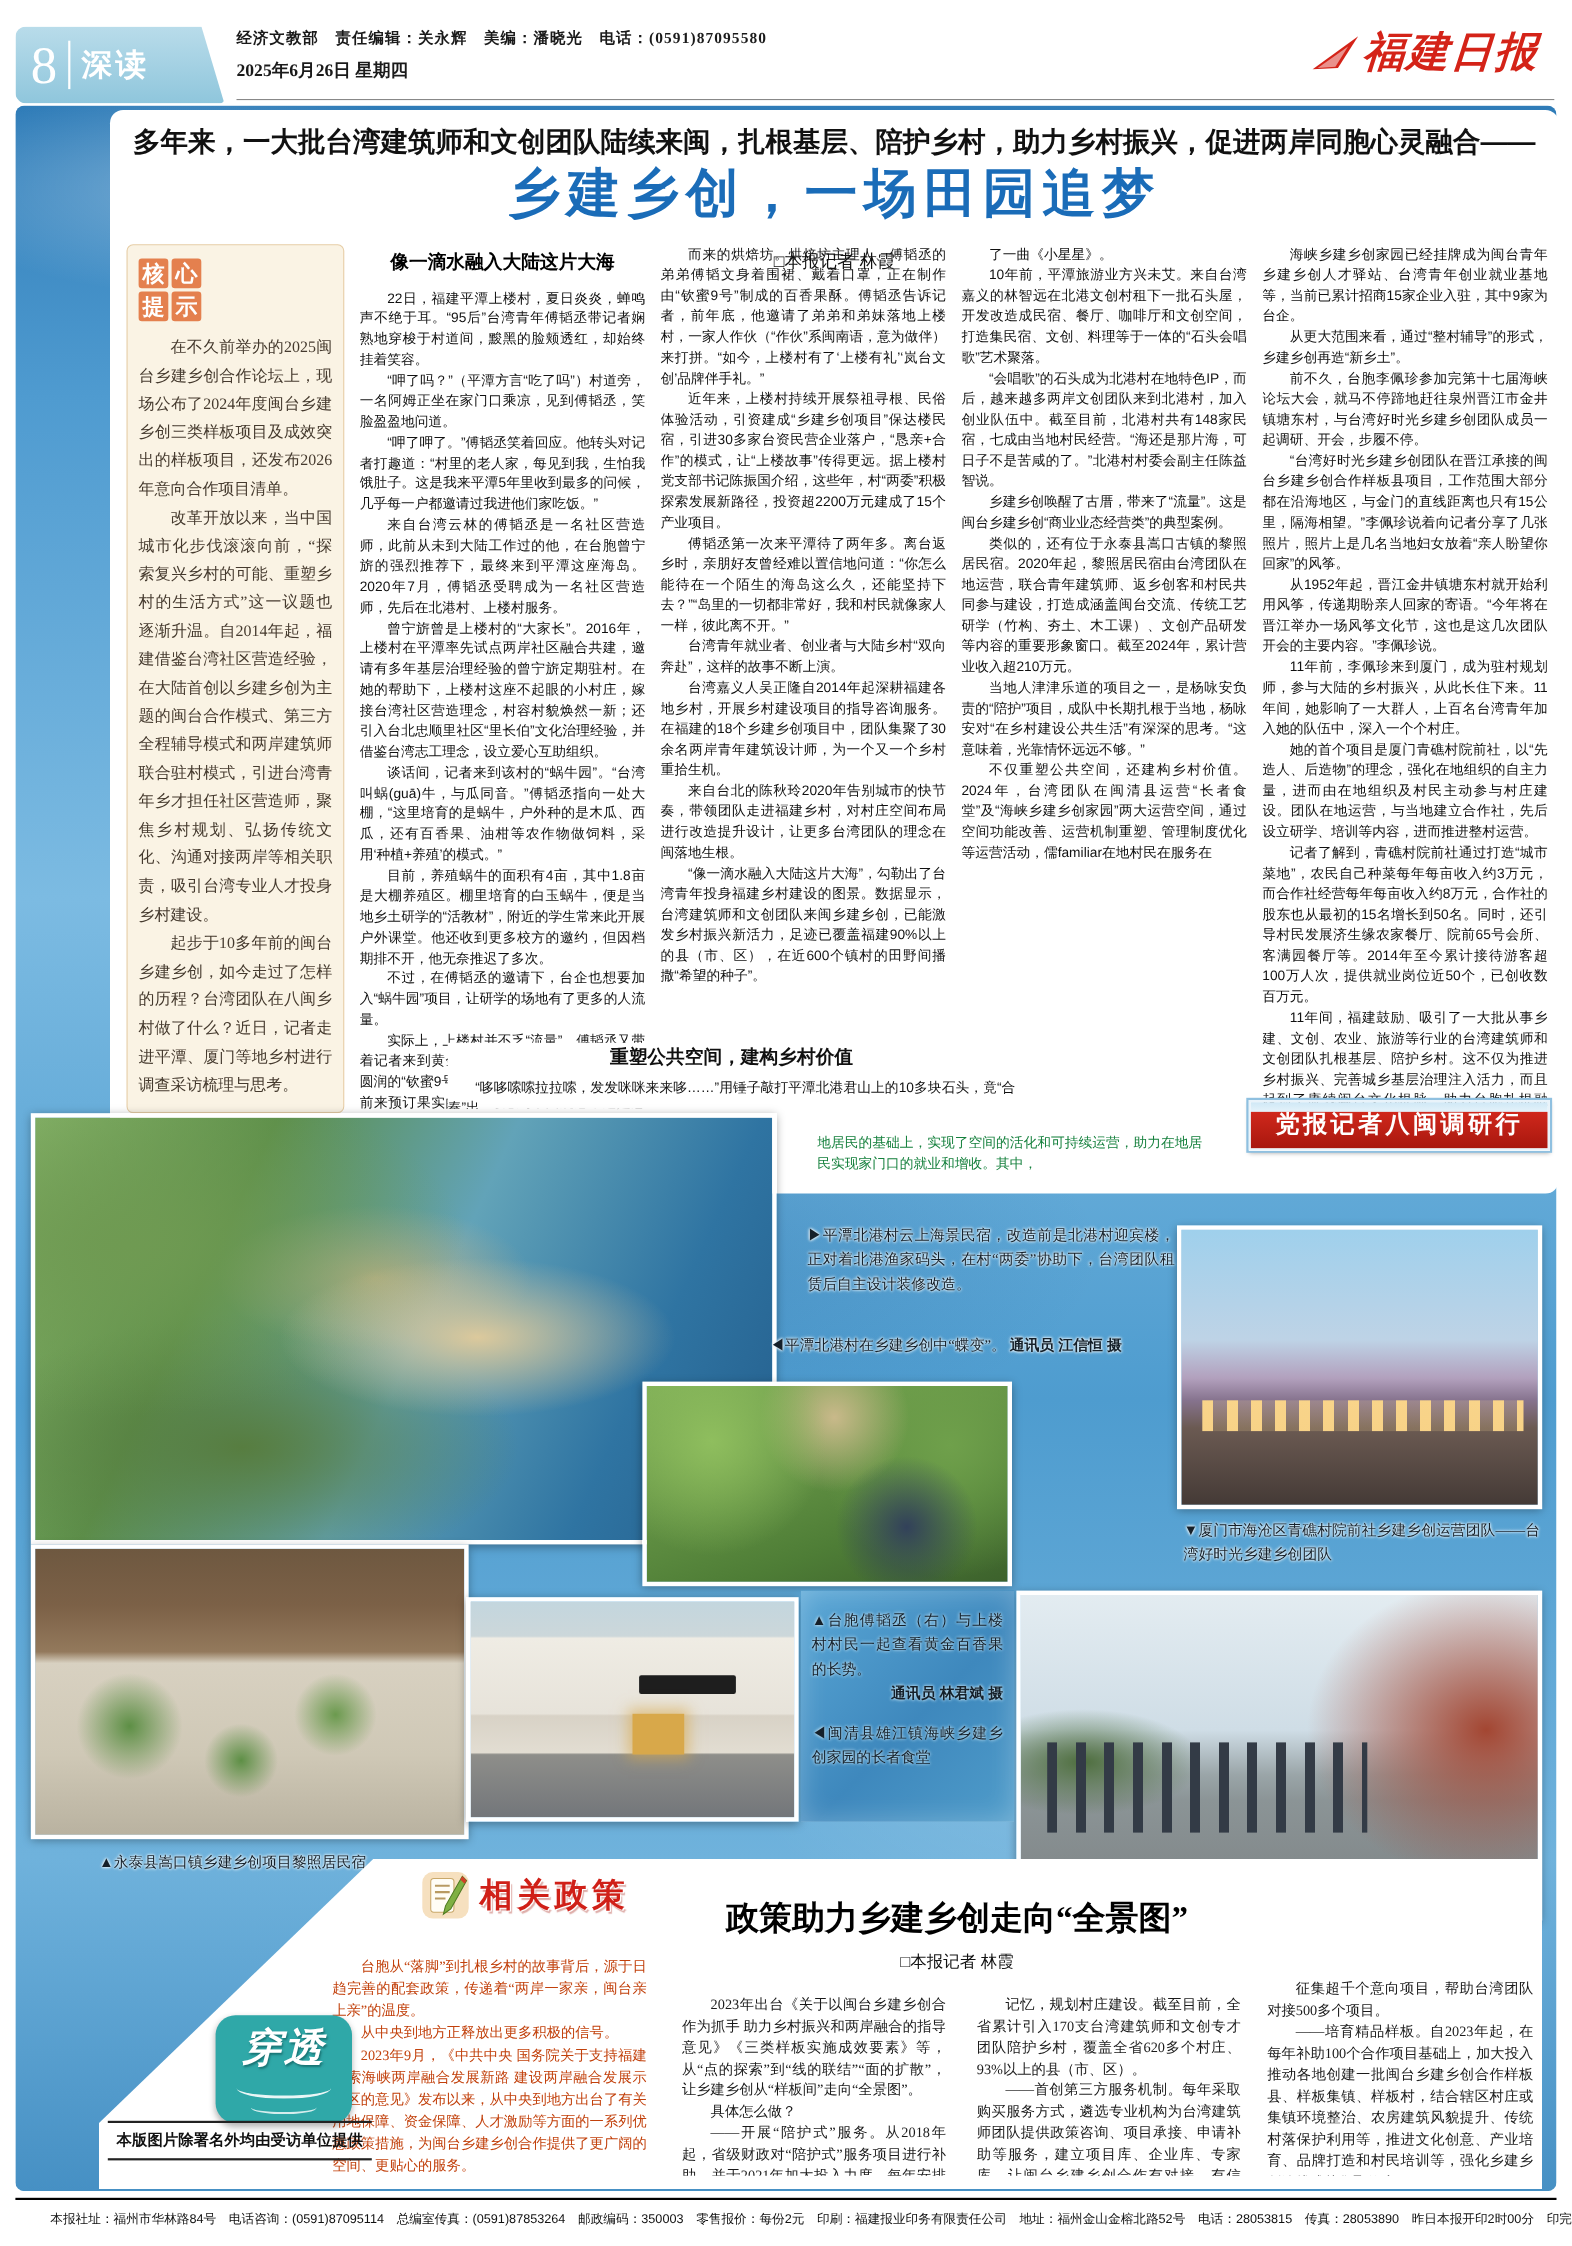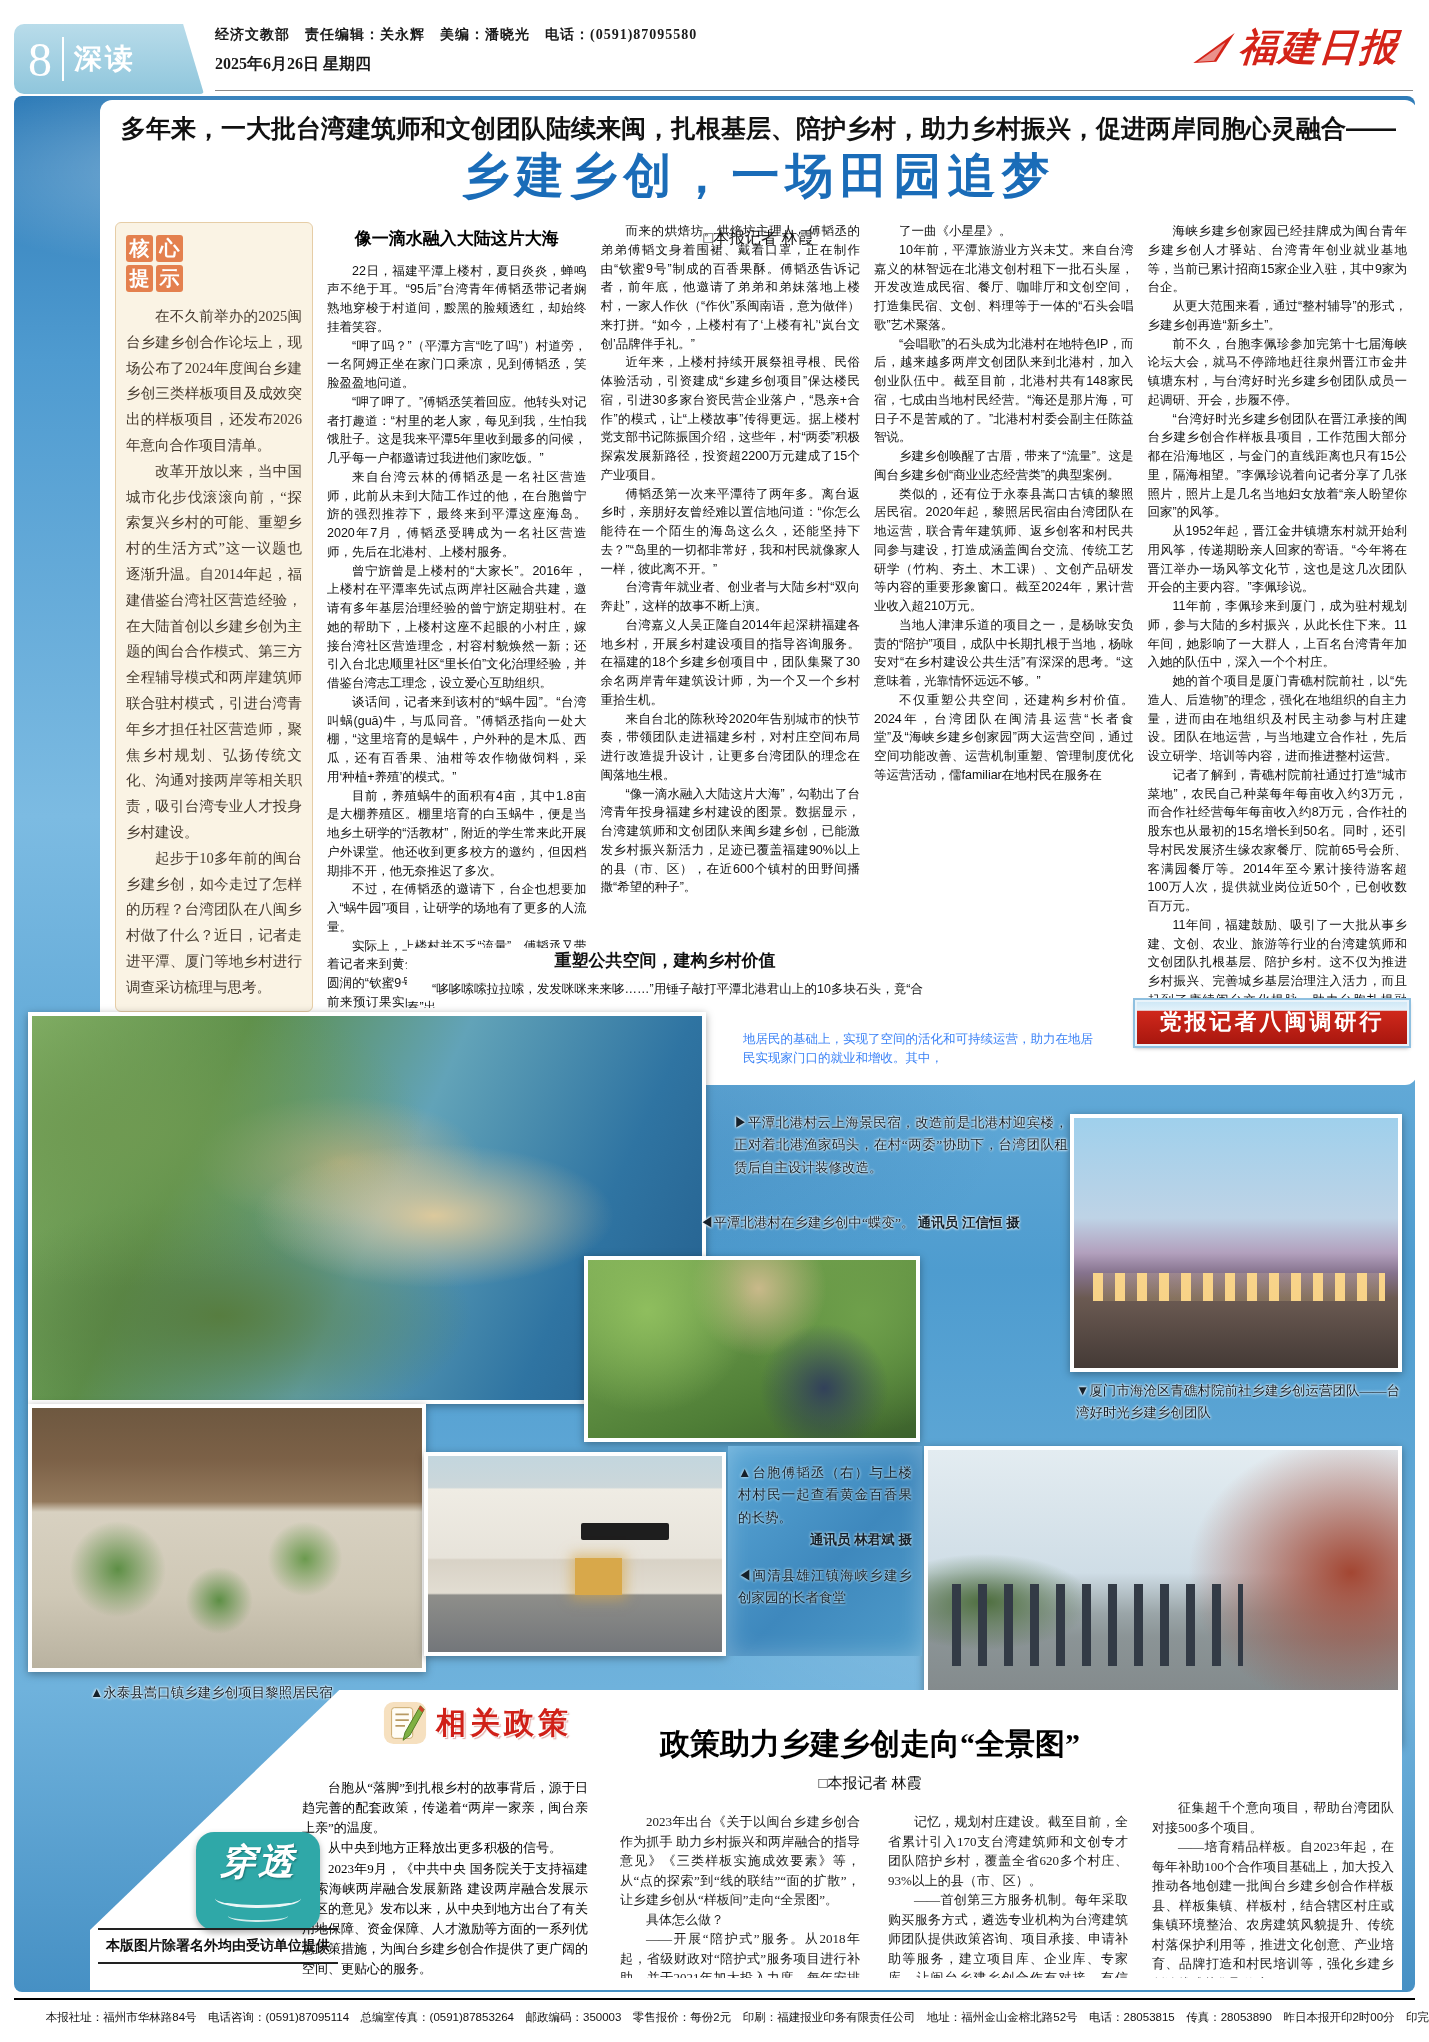--- a/index.html
+++ b/index.html
@@ -49,21 +49,21 @@
   .coretext p{margin:0;text-indent:2em;}
   .col{flex:1;font-size:12.5px;line-height:1.5;color:#101010;text-align:justify;overflow:hidden;}
   .col p{margin:0;text-indent:2em;}
   .col h3{margin:4px 0 10px;font-size:17px;text-align:center;color:#000;}
 
   .sec2{position:absolute;left:307px;top:848px;width:516px;height:60px;background:#fff;font-size:12.5px;
         line-height:1.5;color:#101010;text-align:justify;overflow:hidden;}
   .sec2 h3{margin:0 0 6px;font-size:17px;text-align:center;}
   .sec2 p{margin:0;text-indent:2em;}
   .sidetext{position:absolute;left:643px;top:930px;width:350px;height:46px;font-size:12.5px;line-height:1.5;
-        color:#3b82f6;text-align:justify;overflow:hidden;}
+        color:#15803d;text-align:justify;overflow:hidden;}
 
   .redbadge{position:absolute;left:1035px;top:900px;width:274px;height:46px;border-radius:0;
      border:2px solid #e9f3fa;box-shadow:0 0 0 2px #8fc0e0,0 2px 4px rgba(0,0,0,.35);
      background:linear-gradient(180deg,#cfe8f6 0%,#e4f2fa 20%,#d0281c 21%,#a8170e 100%);
      display:flex;align-items:flex-end;justify-content:center;box-sizing:border-box;}
   .redbadge span{color:#fff;font-weight:bold;font-size:22px;letter-spacing:3px;padding-bottom:7px;}
 
   
   .photo{position:absolute;border:4px solid #fff;box-shadow:0 2px 8px rgba(0,0,0,.35);box-sizing:border-box;}
   .ph-aerial{left:28px;top:1012px;width:678px;height:392px;
@@ -117,21 +117,21 @@
   .capcredit{display:block;font-family:"Liberation Sans",sans-serif;font-weight:bold;text-align:right;}
 
   
   .pcard{position:absolute;left:90px;top:1690px;width:1312px;height:300px;background:#fff;
          clip-path:polygon(19% 0,100% 0,100% 100%,0 100%,0 80%);}
   .pbadge{position:absolute;left:292px;top:10px;display:flex;align-items:center;}
   .pbadge svg{width:46px;height:46px;margin-right:8px;}
   .pbadge .ptxt{font-size:30px;font-weight:bold;color:#d02018;letter-spacing:4px;
         text-shadow:1px 1px 0 #fff,2px 2px 1px rgba(160,20,10,.35);}
   .pintro{position:absolute;left:212px;top:88px;width:286px;height:200px;overflow:hidden;
-        font-family:"Liberation Serif",serif;font-size:13px;line-height:1.55;color:#000000;text-align:justify;}
+        font-family:"Liberation Serif",serif;font-size:13px;line-height:1.55;color:#c2410c;text-align:justify;}
   .pintro p{margin:0;text-indent:2em;}
   .phead{position:absolute;left:500px;top:34px;width:560px;text-align:center;
         font-family:"Liberation Serif",serif;font-size:30px;font-weight:bold;color:#000;}
   .pby{position:absolute;left:500px;top:84px;width:560px;text-align:center;font-size:15px;color:#111;}
   .pcol{position:absolute;font-family:"Liberation Serif",serif;font-size:13px;line-height:1.5;color:#1a1a1a;
         text-align:justify;overflow:hidden;}
   .pcol p{margin:0;text-indent:2em;}
   .pcolB{left:530px;top:122px;width:240px;height:166px;}
   .pcolC{left:798px;top:122px;width:240px;height:166px;}
   .pcolD{left:1062px;top:108px;width:242px;height:180px;}

